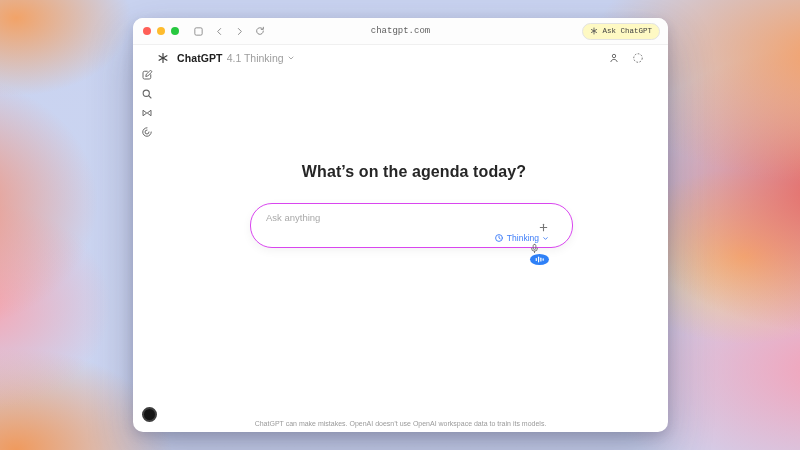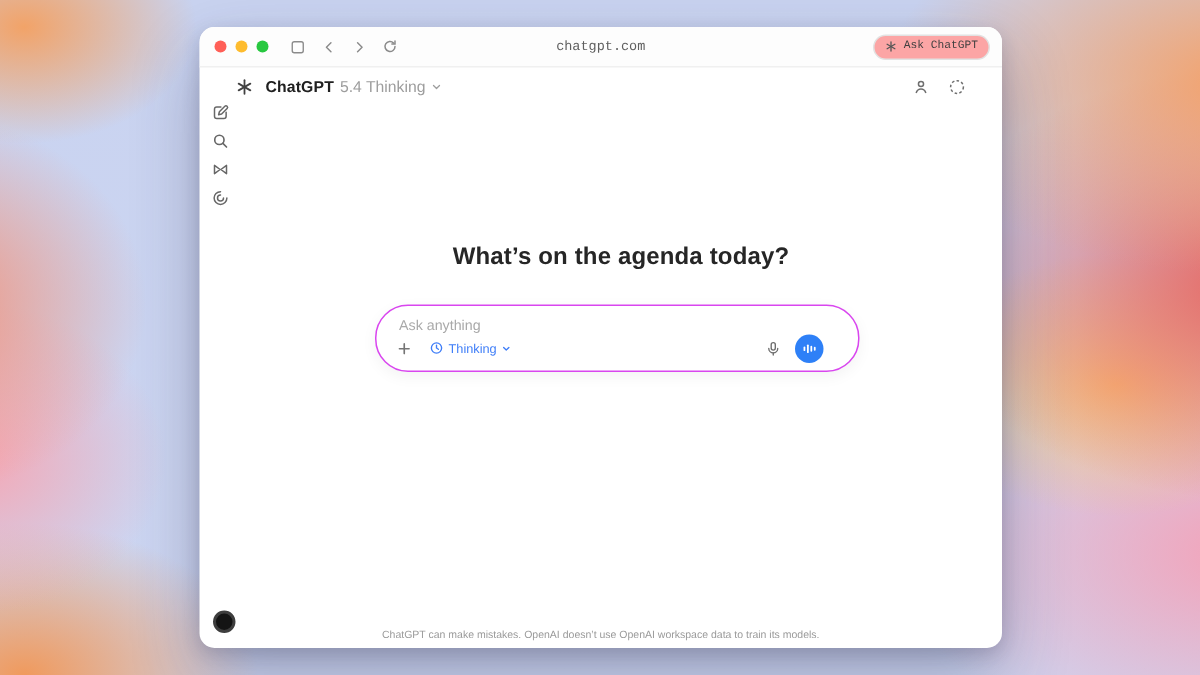--- a/index.html
+++ b/index.html
@@ -30,21 +30,21 @@
 
   
   .titlebar { position:relative; height:27px; border-bottom:1px solid #f0f0f0;
     display:flex; align-items:center; padding:0 8px 0 10px; background:#fdfdfd;font-family:Liberation Mono, monospace; }
   .traffic { display:flex; gap:6px; align-items:center; }
   .traffic span { width:8px; height:8px; border-radius:50%; display:block; }
   .win-icons { display:flex; align-items:center; gap:11px; margin-left:14px; color:#8b8b8b; }
   .win-icons svg { display:block; }
   .urlbar { position:absolute; left:0; right:0; text-align:center; font-size:9px; color:#5f5f5f; pointer-events:none; }
   .ask-pill { margin-left:auto; display:flex; align-items:center; gap:4px; height:17px;
-    padding:0 7px; border-radius:9px; background:#fca5a5; border:1px solid #e2e2e2;
+    padding:0 7px; border-radius:9px; background:#fef9c3; border:1px solid #e2e2e2;
     font-size:7.5px; color:#3f3f3f; position:relative; z-index:2; }
 
   
   .appheader { height:26px; display:flex; align-items:center; padding:0 24px; }
   .brand { display:flex; align-items:center; }
   .brand .logo { color:#414141; display:flex; }
   .app-title { font-size:10.5px; font-weight:700; color:#202020; margin-left:8px; letter-spacing:.1px; }
   .model { font-size:10.5px; color:#9d9d9d; margin-left:4px; }
   .model-chevron { color:#9d9d9d; margin-left:3px; display:flex; }
   .header-actions { margin-left:auto; display:flex; align-items:center; gap:12px; color:#6f6f6f; }
@@ -60,21 +60,21 @@
     font-size:16px; font-weight:600; color:#262626; letter-spacing:.1px; }
 
   .composer { position:absolute; left:117px; top:185px; width:323px; height:45px;
     background:#fff; border:1px solid #d946ef; border-radius:22px;
     box-shadow:0 3px 10px rgba(0,0,0,.05); }
   .composer input { position:absolute; left:15px; right:15px; top:7px; height:13px;
     border:none; outline:none; font-size:9.5px; color:#333; background:transparent;
     font-family:"Liberation Sans", sans-serif; }
   .composer input::placeholder { color:#a9a9a9; }
   .composer-row { position:absolute; left:13px; right:23px; bottom:5px; height:20px;
-    display:flex; align-items:center; }
+    display:flex; align-items:flex-end;flex-direction:column; }
   .plus-btn { color:#757575; display:flex; cursor:pointer; }
   .thinking-chip { display:flex; align-items:center; gap:3px; margin-left:11px;
     color:#3f7ef8; cursor:pointer; }
   .thinking-chip .chip-label { font-size:8.5px; }
   .composer-spacer { flex:1; }
   .mic-btn { color:#6d6d6d; display:flex; margin-right:9px; cursor:pointer; }
   .voice-btn { width:19px; height:19px; border-radius:50%; background:#2e80f7;
     display:flex; align-items:center; justify-content:center; cursor:pointer; border:none; }
 
   
@@ -135,21 +135,21 @@
   <div class="appheader">
     <div class="brand">
       <span class="logo">
         <svg width="12" height="12" viewBox="0 0 24 24" fill="none" stroke="currentColor" stroke-width="2.4" stroke-linecap="round">
             <path d="M12 3v18"></path>
             <path d="M4.2 7.5l15.6 9"></path>
             <path d="M19.8 7.5l-15.6 9"></path>
           </svg>
       </span>
       <span class="app-title">ChatGPT</span>
-      <span class="model">5.4 Thinking</span>
+      <span class="model">4.1 Thinking</span>
       <span class="model-chevron">
         <svg width="8" height="8" viewBox="0 0 24 24" fill="none" stroke="currentColor" stroke-width="2.6" stroke-linecap="round" stroke-linejoin="round">
             <path d="M6 9l6 6 6-6"></path>
           </svg>
       </span>
     </div>
     <div class="header-actions">
       <span style="display:flex">
         <svg width="12" height="12" viewBox="0 0 24 24" fill="none" stroke="currentColor" stroke-width="2">
             <circle cx="12" cy="8" r="3.4"></circle>

